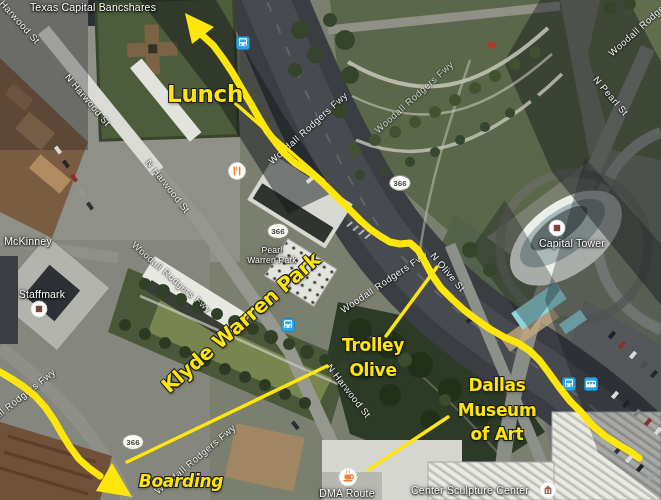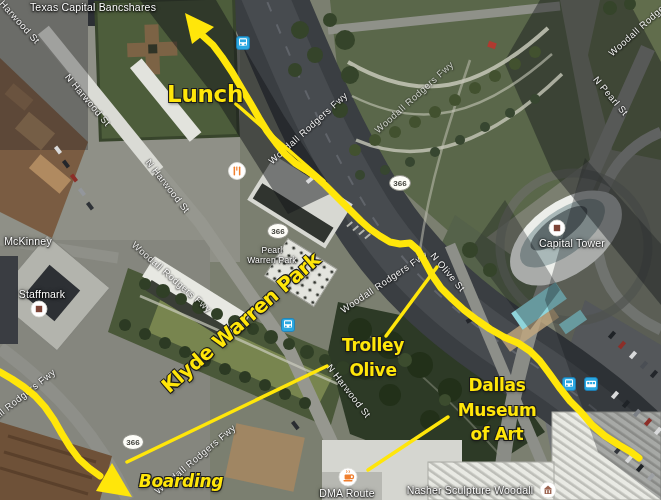--- a/index.html
+++ b/index.html
@@ -248,21 +248,21 @@
       <div class="lbl street" style="left: 14px; top: 402px; transform: translate(-50%, -50%) rotate(-38deg);">Woodall Rodgers Fwy</div>
       <div class="lbl street" style="left: 648px; top: 20px; transform: translate(-50%, -50%) rotate(-42deg);">Woodall Rodgers Fwy</div>
       <div class="lbl street" style="left: 172px; top: 277px; opacity: 0.85; transform: translate(-50%, -50%) rotate(41deg);">Woodall Rodgers Fwy</div>
       <div class="lbl place" style="left: 93px; top: 7px; transform: translate(-50%, -50%) rotate(0deg);">Texas Capital Bancshares</div>
       <div class="lbl place" style="left: 28px; top: 241px; transform: translate(-50%, -50%) rotate(0deg);">McKinney</div>
       <div class="lbl place" style="left: 42px; top: 294px; transform: translate(-50%, -50%) rotate(0deg);">Staffmark</div>
       <div class="lbl place" style="left: 272px; top: 255px; font-size: 8.5px; transform: translate(-50%, -50%) rotate(0deg);">Pearl
 Warren Park</div>
       <div class="lbl place" style="left: 572px; top: 243px; transform: translate(-50%, -50%) rotate(0deg);">Capital Tower</div>
       <div class="lbl place" style="left: 347px; top: 493px; transform: translate(-50%, -50%) rotate(0deg);">DMA Route</div>
-      <div class="lbl place" style="left: 470px; top: 490px; transform: translate(-50%, -50%) rotate(0deg);">Nasher Sculpture Woodall</div>
+      <div class="lbl place" style="left: 470px; top: 490px; transform: translate(-50%, -50%) rotate(0deg);">Center Sculpture Center</div>
     </div>
 
   <svg id="overlay" width="661" height="500" viewBox="0 0 661 500">
     <g id="icon-layer">
         <g transform="translate(278,231)">
           <ellipse rx="10.5" ry="7.5" fill="#fdfdf8" stroke="#8e8e86" stroke-width="1"></ellipse>
           <text y="3" text-anchor="middle" font-size="8" font-weight="bold" fill="#44443e" font-family="&quot;Liberation Sans&quot;,sans-serif">366</text>
         </g>
         <g transform="translate(400,183)">
           <ellipse rx="10.5" ry="7.5" fill="#fdfdf8" stroke="#8e8e86" stroke-width="1"></ellipse>

